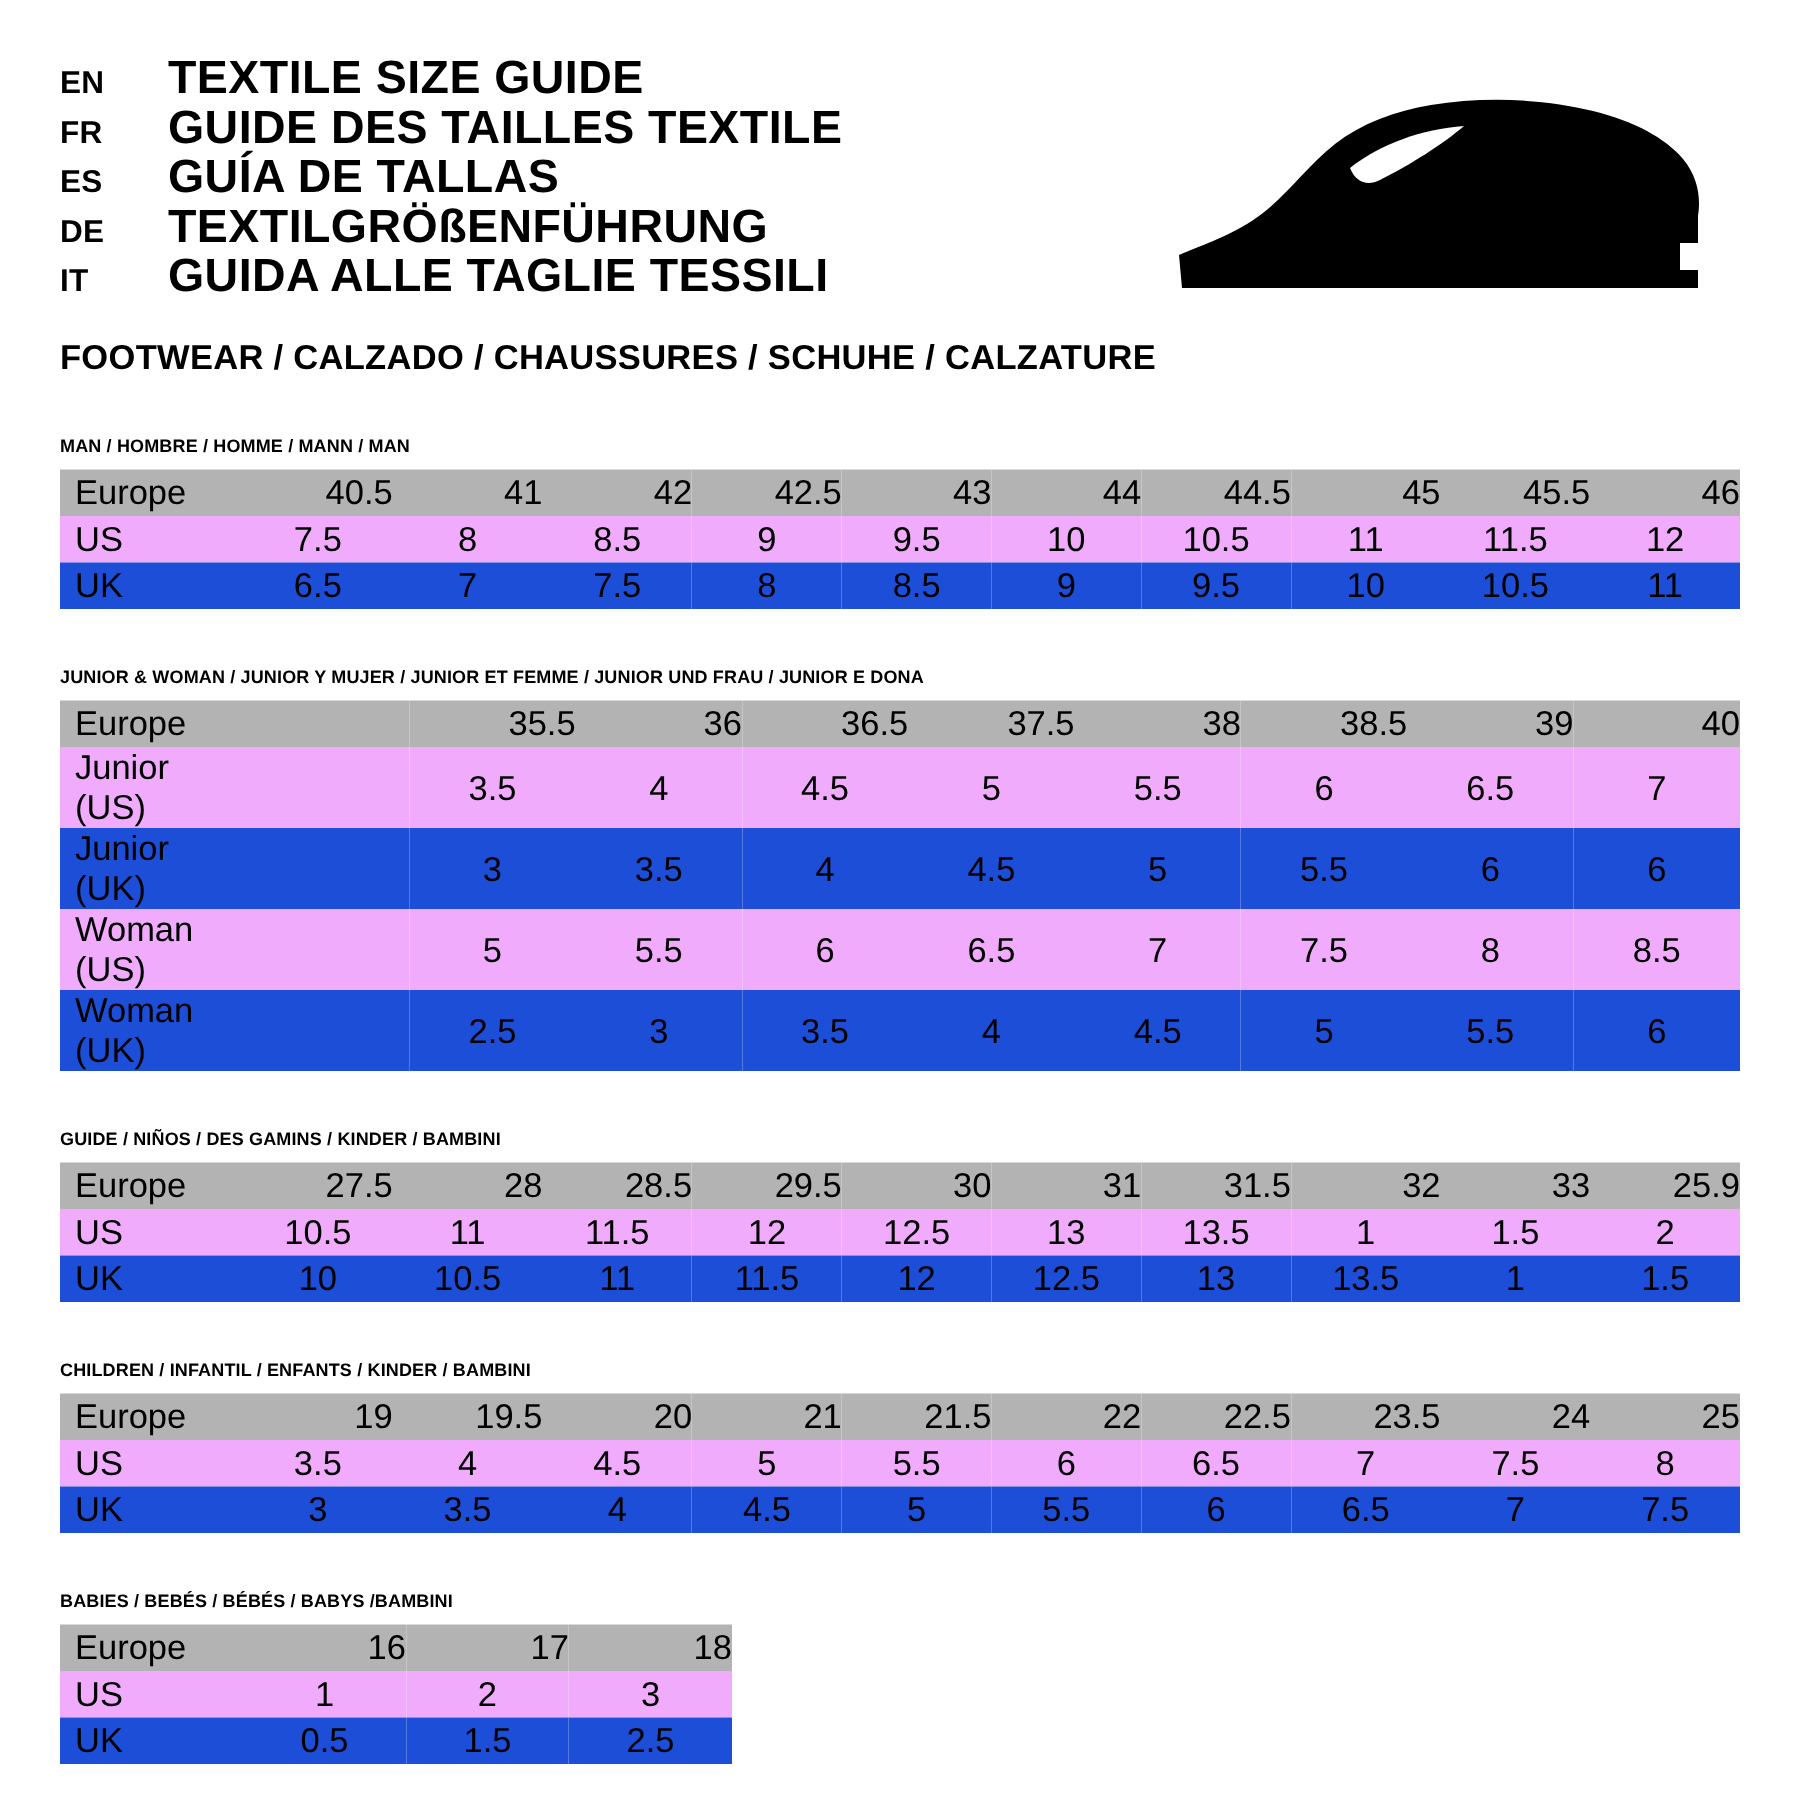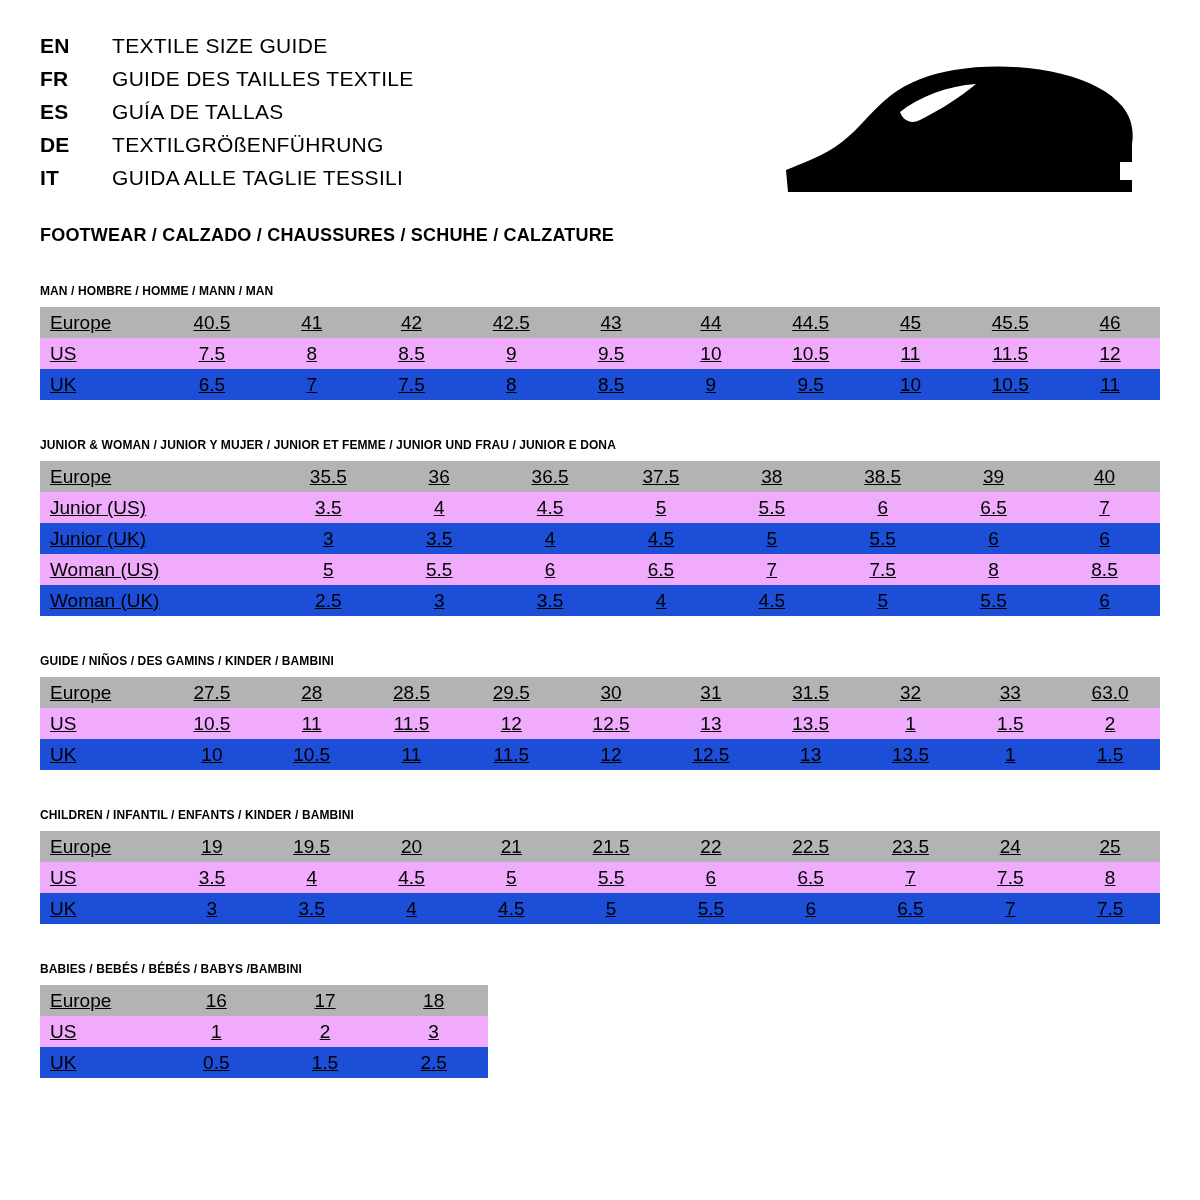--- a/index.html
+++ b/index.html
@@ -38,27 +38,27 @@
     height: 33px;
   }
   .lang-code {
     width: 72px;
     flex: 0 0 72px;
     font-size: 21px;
     font-weight: bold;
     letter-spacing: 0.2px;
   }
   .lang-title {
-    font-size: 21px;
-    font-weight: normal;
+    font-size: 31px;
+    font-weight: bold;
     letter-spacing: 0.3px;
   }
   .section-head {
     margin-top: 26px;
-    font-size: 18px;
+    font-size: 23px;
     font-weight: bold;
     letter-spacing: 0.2px;
   }
 
   
   .shoe {
     position: absolute;
     top: 18px;
     right: 20px;
     width: 360px;
@@ -71,40 +71,40 @@
   }
   .block-title {
     font-size: 12px;
     font-weight: bold;
     margin-bottom: 9px;
     letter-spacing: 0.1px;
   }
   table.size {
     border-collapse: collapse;
     table-layout: fixed;
-    font-size: 19px;
-    text-decoration: underline;
+    font-size: 23px;
   }
   table.size.full { width: 1120px; }
   table.size.small { width: 448px; }
 
   table.size td, table.size th {
     height: 31px;
     padding: 0;
     text-align: center;
     font-weight: normal;
     vertical-align: middle;
   }
   table.size .rowlabel {
     text-align: left;
     padding-left: 10px;
     width: 112px;
   }
   tr.head td {
     background: #b3b3b3;
+    text-align: right;
   }
   tr.alt td {
     background: #1d4ed8;
   }
   tr.plain td {
     background: #f0abfc;
   }
 </style>
 </head>
 <body>
@@ -268,21 +268,21 @@
         <td class="rowlabel">Europe</td>
         <td>27.5</td>
         <td>28</td>
         <td>28.5</td>
         <td>29.5</td>
         <td>30</td>
         <td>31</td>
         <td>31.5</td>
         <td>32</td>
         <td>33</td>
-        <td>63.0</td>
+        <td>25.9</td>
       </tr>
       <tr class="plain">
         <td class="rowlabel">US</td>
         <td>10.5</td>
         <td>11</td>
         <td>11.5</td>
         <td>12</td>
         <td>12.5</td>
         <td>13</td>
         <td>13.5</td>

